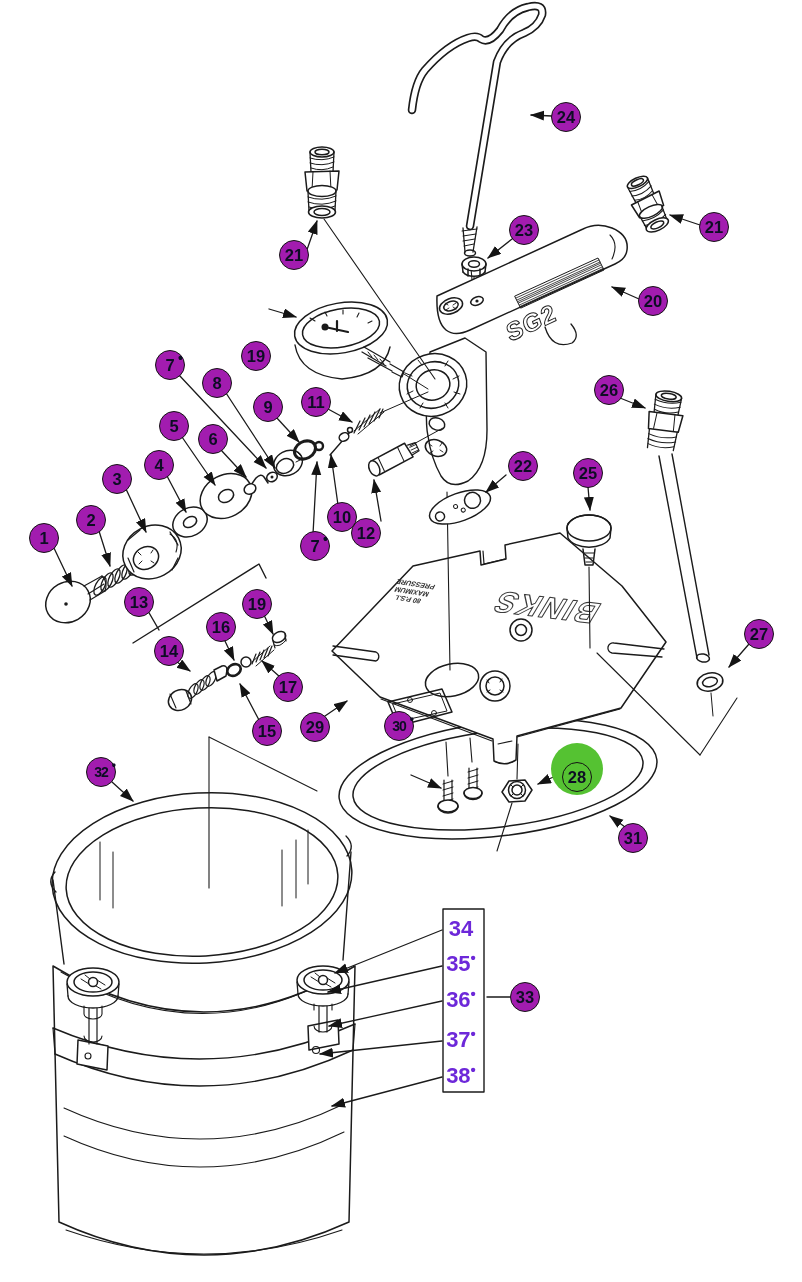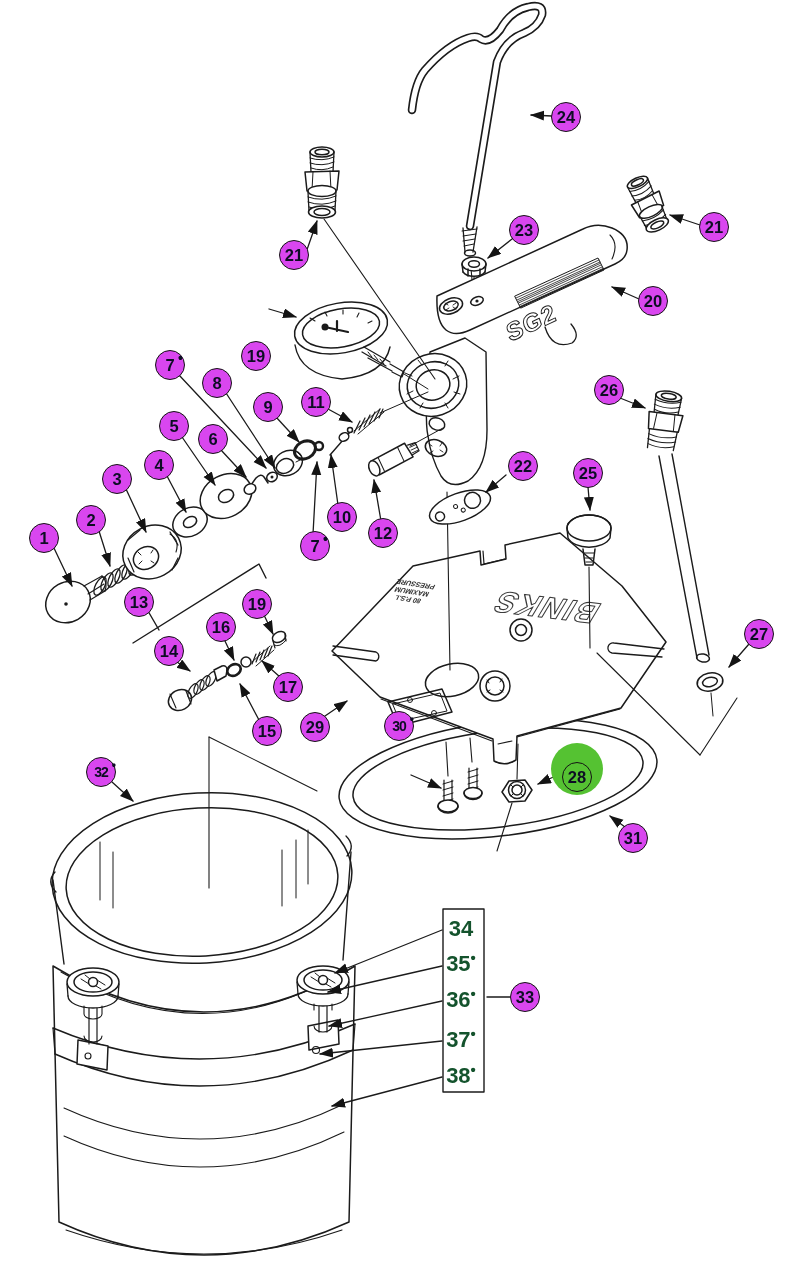--- a/index.html
+++ b/index.html
@@ -1,31 +1,31 @@
 <!DOCTYPE html>
 <html><head>
 <meta charset="utf-8">
 <style>
   html,body{margin:0;padding:0;background:#ffffff;}
   .stage{position:relative;width:802px;height:1282px;background:#fff;overflow:hidden;
          font-family:"Liberation Sans",sans-serif;}
   .stage svg{position:absolute;left:0;top:0;}
   #callouts{position:absolute;left:0;top:0;width:802px;height:1282px;}
   .co{position:absolute;width:30px;height:30px;border:1.8px solid #141414;border-radius:50%;
-      background:#d946ef;display:flex;align-items:center;justify-content:center;
+      background:#a21caf;display:flex;align-items:center;justify-content:center;
       font:600 16.5px "Liberation Sans",sans-serif;color:#0d0d24;
       transform:translate(-50%,-50%);box-sizing:border-box;z-index:3;}
   .co .dot{position:absolute;top:-1px;right:1px;font-size:14px;color:#0d0d24;}
   .co.tight{font-size:14px;letter-spacing:-1px;}
   .co.tight .dot{top:0px;right:0px;font-size:12px;}
   .co.hl{background:transparent;margin-top:8px;}
   .halo{position:absolute;width:52px;height:52px;border-radius:50%;
         transform:translate(-50%,-50%);z-index:2;}
   .co-plain{position:absolute;transform:translate(-50%,-50%);
-        font:700 22px "Liberation Sans",sans-serif;color:#14532d;white-space:nowrap;z-index:3;}
+        font:700 22px "Liberation Sans",sans-serif;color:#6d28d9;white-space:nowrap;z-index:3;}
   .co-plain .dot{font-size:15px;vertical-align:super;line-height:0;}
 </style>
 </head>
 <body>
 
 <div class="stage">
 
 <svg width="802" height="1282" viewBox="0 0 802 1282" fill="none" stroke="#1b1b1b" stroke-width="1.5" stroke-linecap="round" stroke-linejoin="round">
   <defs>
     <marker id="arr" markerWidth="15" markerHeight="11" refX="13" refY="5" orient="auto" markerUnits="userSpaceOnUse">
@@ -441,21 +441,21 @@
       <div class="co" style="left: 316px; top: 402px;">
         <span>11</span>
       </div>
       <div class="co" style="left: 342px; top: 517px;">
         <span>10</span>
       </div>
       <div class="co" style="left: 315px; top: 546px;">
         <span>7</span>
         <span class="dot">•</span>
       </div>
-      <div class="co" style="left: 383px; top: 533px;">
+      <div class="co" style="left: 366px; top: 533px;">
         <span>12</span>
       </div>
       <div class="co" style="left: 139px; top: 602px;">
         <span>13</span>
       </div>
       <div class="co" style="left: 169px; top: 651px;">
         <span>14</span>
       </div>
       <div class="co" style="left: 221px; top: 627px;">
         <span>16</span>

